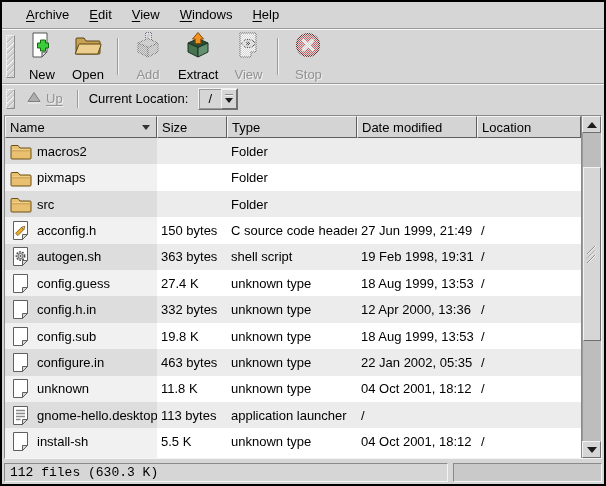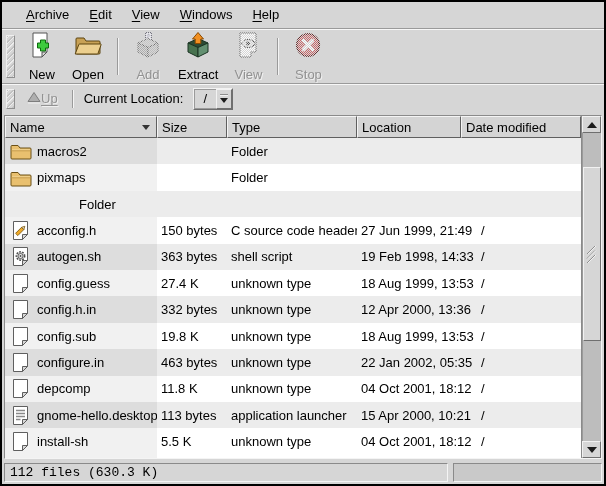--- a/index.html
+++ b/index.html
@@ -28,21 +28,21 @@
   .tb-icon svg{display:block;}
   .tb-btn.disabled .tb-label{color:#929292;text-shadow:1px 1px 0 #f0f0f0;}
   .tb-icon.stippled{opacity:.9;}
   .tb-icon.stippled::after{content:"";position:absolute;inset:0;
     background:repeating-conic-gradient(#d6d6d6 0% 25%,transparent 0% 50%);
     background-size:2px 2px;}
   .tb-sep{width:2px;align-self:stretch;margin:6px 6px;border-left:1px solid #9a9a9a;border-right:1px solid #f4f4f4;}
   
   .locbar{height:30px;display:flex;align-items:center;padding:2px 4px 2px 2px;}
   .locbar .handle{margin:2px 4px 2px 2px;}
-  .up-btn{display:flex;align-items:center;padding:3px 8px;background:none;border:none;font:inherit;text-align:right;}
+  .up-btn{display:flex;align-items:center;gap:5px;padding:3px 8px;background:none;border:none;font:inherit;text-align:right;}
   .up-btn .up-label{color:#929292;text-shadow:1px 1px 0 #f0f0f0;text-decoration:underline;text-underline-offset:2px;}
   .vsep{width:2px;align-self:stretch;margin:3px 6px;border-left:1px solid #9a9a9a;border-right:1px solid #f4f4f4;}
   .loc-label{padding:0 6px 0 4px;}
   .combo{margin-left:4px;height:22px;display:flex;align-items:stretch;
     border:1px solid #f2f2f2;border-right-color:#6f6f6f;border-bottom-color:#6f6f6f;background:#d6d6d6;box-shadow:0 0 0 1px #9a9a9a inset;}
   .combo-value{width:22px;display:flex;align-items:center;justify-content:center;}
   .combo-arrow-btn{width:16px;display:flex;flex-direction:column;align-items:center;justify-content:center;gap:2px;
     border:1px solid #f2f2f2;border-right-color:#6f6f6f;border-bottom-color:#6f6f6f;background:#d6d6d6;}
   .combo-arrow-btn .ridge{width:8px;border-top:1px solid #8d8d8d;border-bottom:1px solid #f2f2f2;}
   .combo-arrow-btn .tri-down{width:0;height:0;border-left:4px solid transparent;border-right:4px solid transparent;border-top:5px solid #1c1c1c;}
@@ -198,25 +198,25 @@
           <span>Name</span>
           <span class="spacer"></span>
           <span class="sort-arrow"></span>
         </div>
         <div class="hcell c-size">
           <span>Size</span>
         </div>
         <div class="hcell c-type">
           <span>Type</span>
         </div>
+        <div class="hcell c-date">
+          <span>Date modified</span>
+        </div>
         <div class="hcell c-loc">
           <span>Location</span>
-        </div>
-        <div class="hcell c-date">
-          <span>Date modified</span>
         </div>
       </div>
       <div class="rows" id="rows">
           <div class="row shaded">
     <div class="cell c-name">
       <span class="file-icon">
                 <svg width="22" height="18" viewBox="0 0 22 18">
                   <path d="M1 4.5 Q1 3.5 2 3.5 H8 L10 6 H20 Q21 6 21 7 V16 Q21 17 20 17 H2 Q1 17 1 16 Z" fill="#e9c06f" stroke="#6b5016"></path>
                   <path d="M2 8 H20" stroke="#f5dfa7" fill="none"></path>
                   <path d="M1.5 8.8 H20.5" stroke="#c79a4a" fill="none"></path>
@@ -239,20 +239,30 @@
                 </svg>
               </span>
       <span class="file-name">pixmaps</span>
     </div>
     <div class="cell c-size"></div>
     <div class="cell c-type">Folder</div>
     <div class="cell c-date"></div>
     <div class="cell c-loc"></div>
   </div>
           <div class="row shaded">
+    <div class="cell c-name">
+      <span class="file-icon">
+                <svg width="22" height="18" viewBox="0 0 22 18">
+                  <path d="M1 4.5 Q1 3.5 2 3.5 H8 L10 6 H20 Q21 6 21 7 V16 Q21 17 20 17 H2 Q1 17 1 16 Z" fill="#e9c06f" stroke="#6b5016"></path>
+                  <path d="M2 8 H20" stroke="#f5dfa7" fill="none"></path>
+                  <path d="M1.5 8.8 H20.5" stroke="#c79a4a" fill="none"></path>
+                </svg>
+              </span>
+      <span class="file-name">src</span>
+    </div>
     <div class="cell c-size"></div>
     <div class="cell c-type">Folder</div>
     <div class="cell c-date"></div>
     <div class="cell c-loc"></div>
   </div>
           <div class="row">
     <div class="cell c-name">
       <span class="file-icon">
                 <svg width="17" height="21" viewBox="0 0 17 21">
                   <path d="M1.5 1.5 H15.5 V14.5 L10.5 19.5 H1.5 Z" fill="#ffffff" stroke="#5f5f5f"></path>
@@ -278,21 +288,21 @@
                   <path d="M15.5 14.5 L10.5 19.5 L10.5 14.5 Z" fill="#d8d8d8" stroke="#5f5f5f"></path>
                   <circle cx="8.5" cy="10" r="4.2" fill="#cfcfcf" stroke="#4a4a4a" stroke-width="1.5" stroke-dasharray="1.6 1.4"></circle>
                   <circle cx="8.5" cy="10" r="2.5" fill="#e6e6e6" stroke="#4a4a4a" stroke-width="0.8"></circle>
                   <circle cx="8.5" cy="10" r="0.9" fill="#4a4a4a"></circle>
                 </svg>
               </span>
       <span class="file-name">autogen.sh</span>
     </div>
     <div class="cell c-size">363 bytes</div>
     <div class="cell c-type">shell script</div>
-    <div class="cell c-date">19 Feb 1998, 14:33</div>
+    <div class="cell c-date">19 Feb 1998, 19:31</div>
     <div class="cell c-loc">/</div>
   </div>
           <div class="row">
     <div class="cell c-name">
       <span class="file-icon">
                 <svg width="17" height="21" viewBox="0 0 17 21">
                   <path d="M1.5 1.5 H15.5 V14.5 L10.5 19.5 H1.5 Z" fill="#ffffff" stroke="#5f5f5f"></path>
                   <path d="M15.5 14.5 L10.5 19.5 L10.5 14.5 Z" fill="#d8d8d8" stroke="#5f5f5f"></path>
                 </svg>
               </span>
@@ -349,41 +359,40 @@
     <div class="cell c-loc">/</div>
   </div>
           <div class="row">
     <div class="cell c-name">
       <span class="file-icon">
                 <svg width="17" height="21" viewBox="0 0 17 21">
                   <path d="M1.5 1.5 H15.5 V14.5 L10.5 19.5 H1.5 Z" fill="#ffffff" stroke="#5f5f5f"></path>
                   <path d="M15.5 14.5 L10.5 19.5 L10.5 14.5 Z" fill="#d8d8d8" stroke="#5f5f5f"></path>
                 </svg>
               </span>
-      <span class="file-name">depcomp</span>
+      <span class="file-name">unknown</span>
     </div>
     <div class="cell c-size">11.8 K</div>
     <div class="cell c-type">unknown type</div>
     <div class="cell c-date">04 Oct 2001, 18:12</div>
     <div class="cell c-loc">/</div>
   </div>
           <div class="row shaded">
     <div class="cell c-name">
       <span class="file-icon">
                 <svg width="17" height="21" viewBox="0 0 17 21">
                   <path d="M1.5 1.5 H15.5 V14.5 L10.5 19.5 H1.5 Z" fill="#ffffff" stroke="#5f5f5f"></path>
                   <path d="M15.5 14.5 L10.5 19.5 L10.5 14.5 Z" fill="#d8d8d8" stroke="#5f5f5f"></path>
                   <path d="M4 5.5 H13 M4 8.5 H13 M4 11.5 H13 M4 14.5 H8.5" stroke="#8a8a8a" stroke-width="1.3" fill="none"></path>
                 </svg>
               </span>
       <span class="file-name">gnome-hello.desktop</span>
     </div>
     <div class="cell c-size">113 bytes</div>
     <div class="cell c-type">application launcher</div>
-    <div class="cell c-date">15 Apr 2000, 10:21</div>
     <div class="cell c-loc">/</div>
   </div>
           <div class="row">
     <div class="cell c-name">
       <span class="file-icon">
                 <svg width="17" height="21" viewBox="0 0 17 21">
                   <path d="M1.5 1.5 H15.5 V14.5 L10.5 19.5 H1.5 Z" fill="#ffffff" stroke="#5f5f5f"></path>
                   <path d="M15.5 14.5 L10.5 19.5 L10.5 14.5 Z" fill="#d8d8d8" stroke="#5f5f5f"></path>
                 </svg>
               </span>

